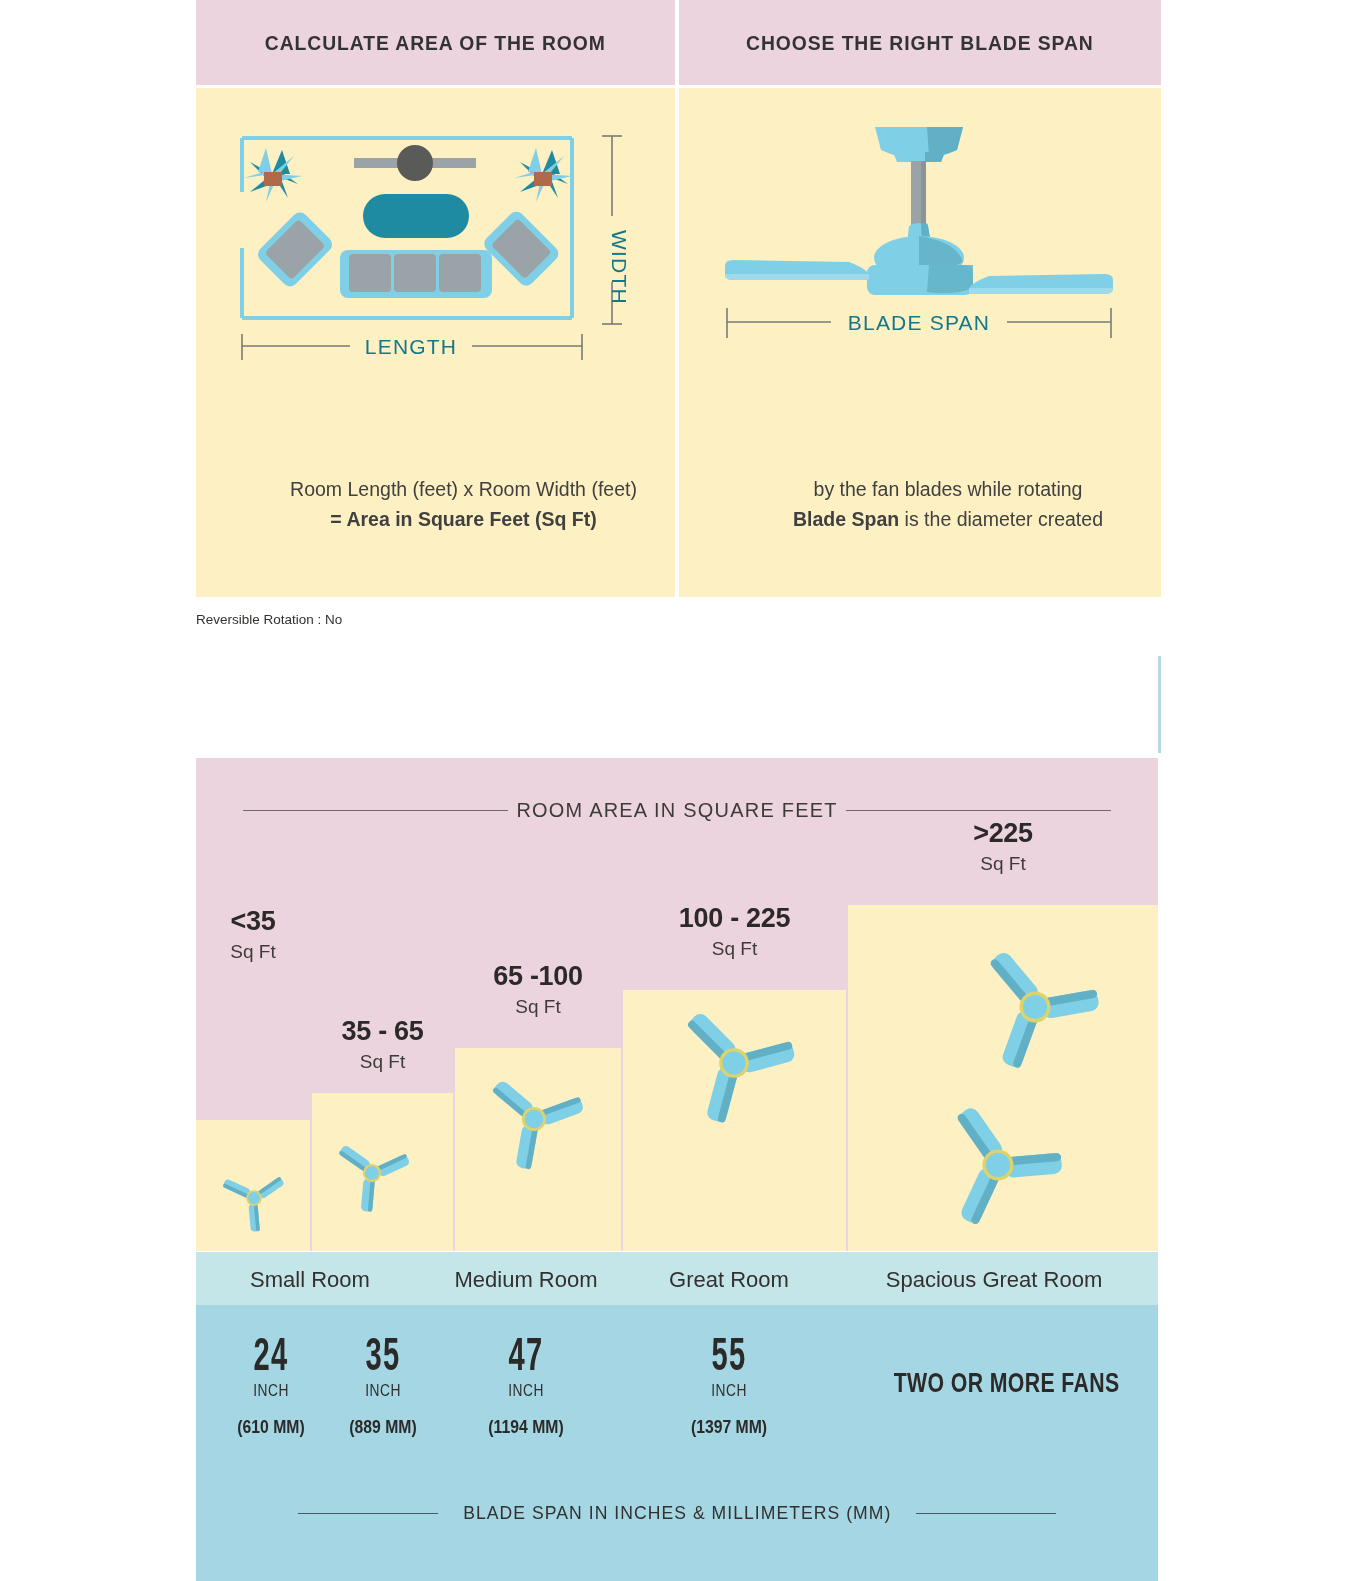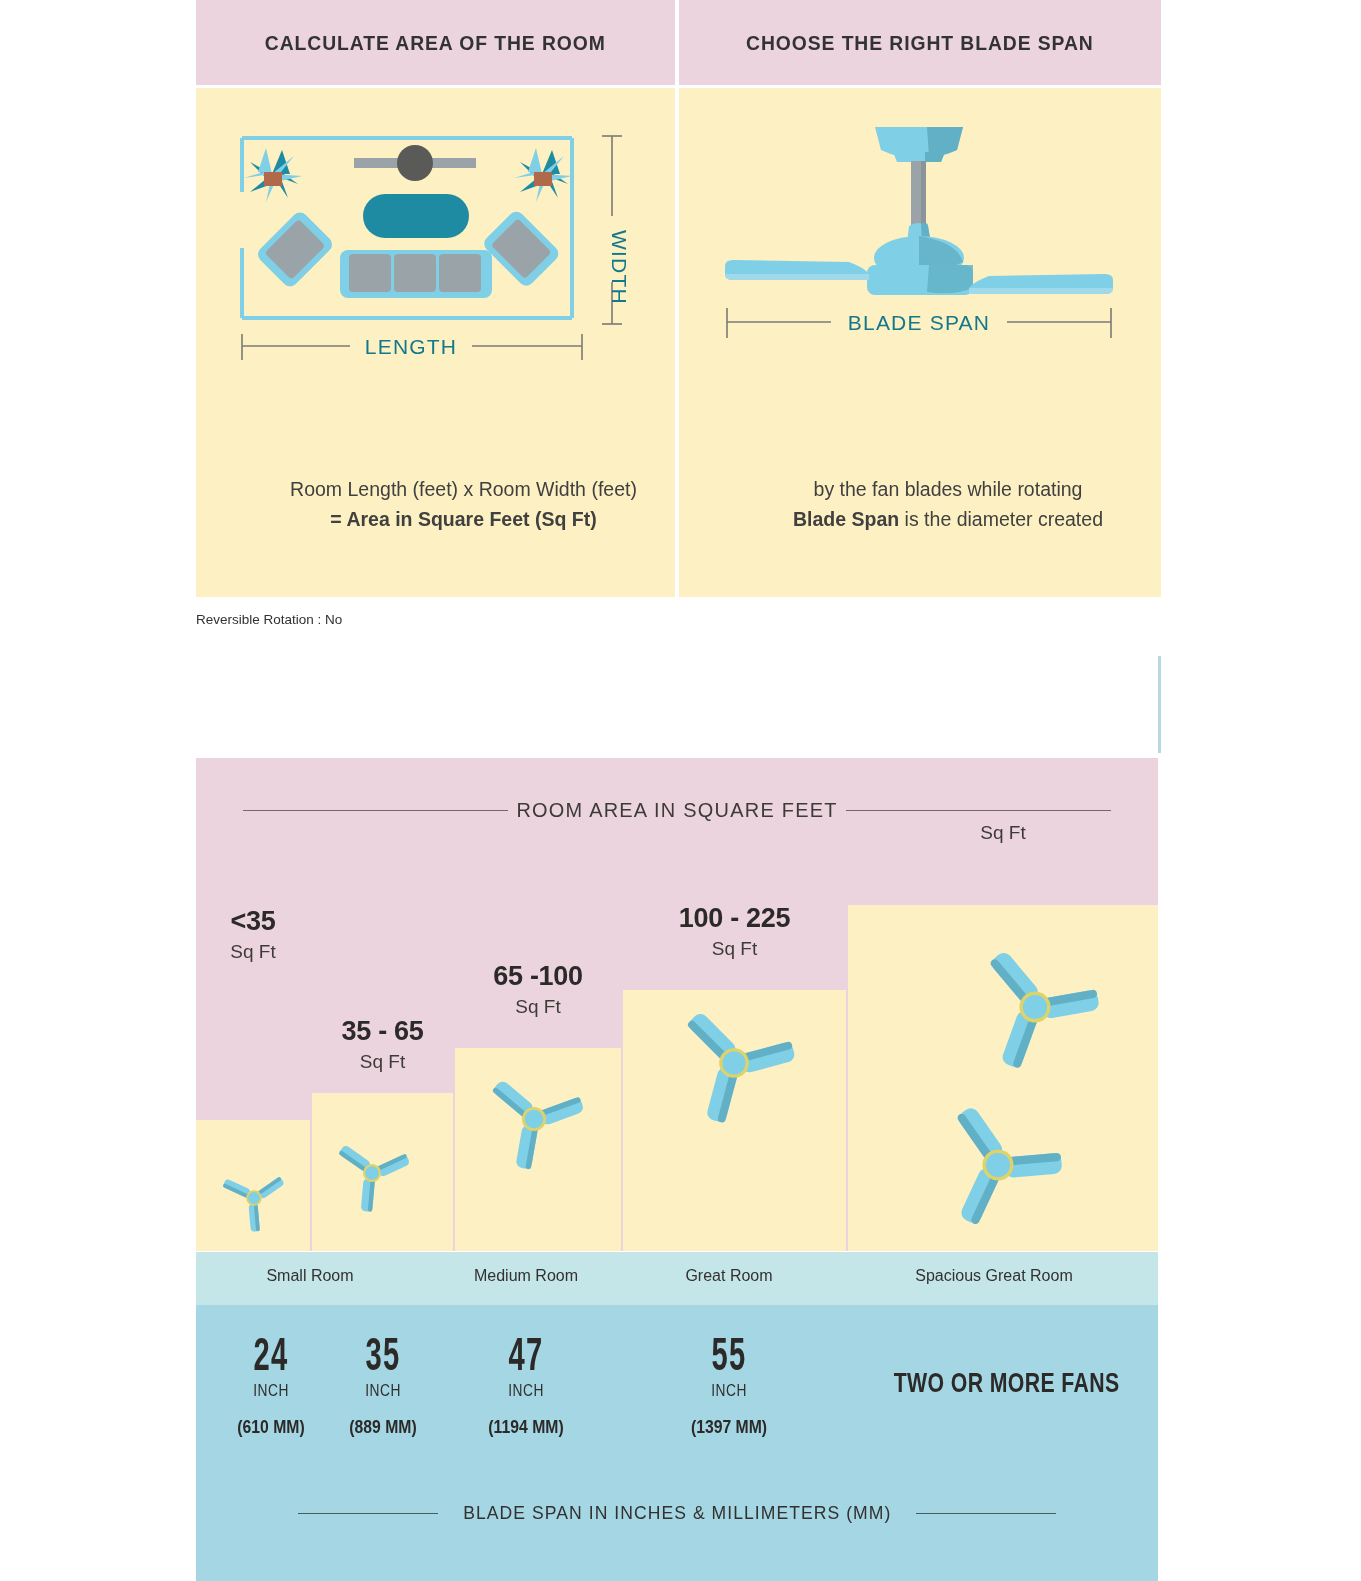--- a/index.html
+++ b/index.html
@@ -91,21 +91,21 @@
   .bar-label{position:absolute;text-align:center;}
   .bar-range{font-size:27px;font-weight:bold;color:#2b2a28;letter-spacing:-0.3px;white-space:nowrap;}
   .bar-unit{font-size:19px;color:#3d3b38;margin-top:4px;}
 
   
   #roomtype-band{
     position:absolute;left:0;top:604px;width:962px;height:53px;
     background:#c5e6e9;
   }
   .roomtype{
-    position:absolute;top:15px;text-align:center;font-size:16px;color:#33312f;
+    position:absolute;top:15px;text-align:center;font-size:22px;color:#33312f;
     white-space:nowrap;
   }
 
   
   #spans-band{
     position:absolute;left:0;top:657px;width:962px;height:276px;
     background:#a5d6e4;
   }
   .span-col{position:absolute;text-align:center;}
   .span-inches{
@@ -415,20 +415,21 @@
             <rect x="45" y="4" width="6" height="41" rx="3" fill="#62b0c6"></rect>
           </g>
         <g transform="rotate(200 50 50)">
             <rect x="45" y="4" width="15" height="41" rx="6" fill="#7fcfe6"></rect>
             <rect x="45" y="4" width="6" height="41" rx="3" fill="#62b0c6"></rect>
           </g>
         <circle cx="50" cy="50" r="10" fill="#7fcfe6" stroke="#ded36a" stroke-width="2.5"></circle>
       </g>
     </svg>
     <div class="bar-label" style="left:652px;width:310px;top:60px;">
+      <div class="bar-range">&gt;225</div>
       <div class="bar-unit">Sq Ft</div>
     </div>
 
     <div class="bar-sep" style="left:114px;height:131px;"></div>
     <div class="bar-sep" style="left:257px;height:158px;"></div>
     <div class="bar-sep" style="left:425px;height:203px;"></div>
     <div class="bar-sep" style="left:650px;height:261px;"></div>
   </div>
 
   <div id="roomtype-band">

